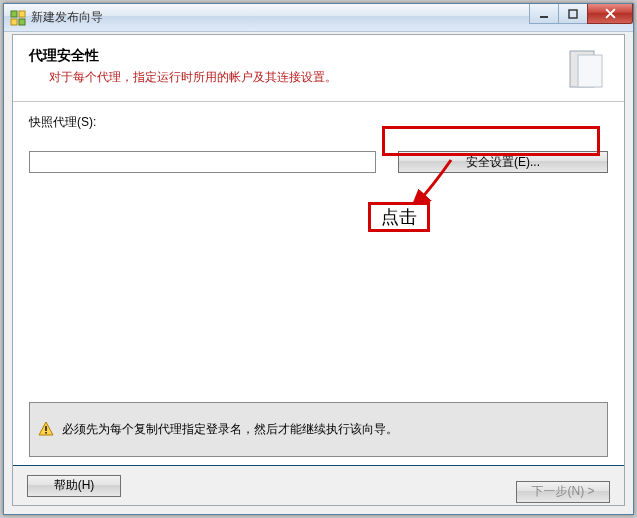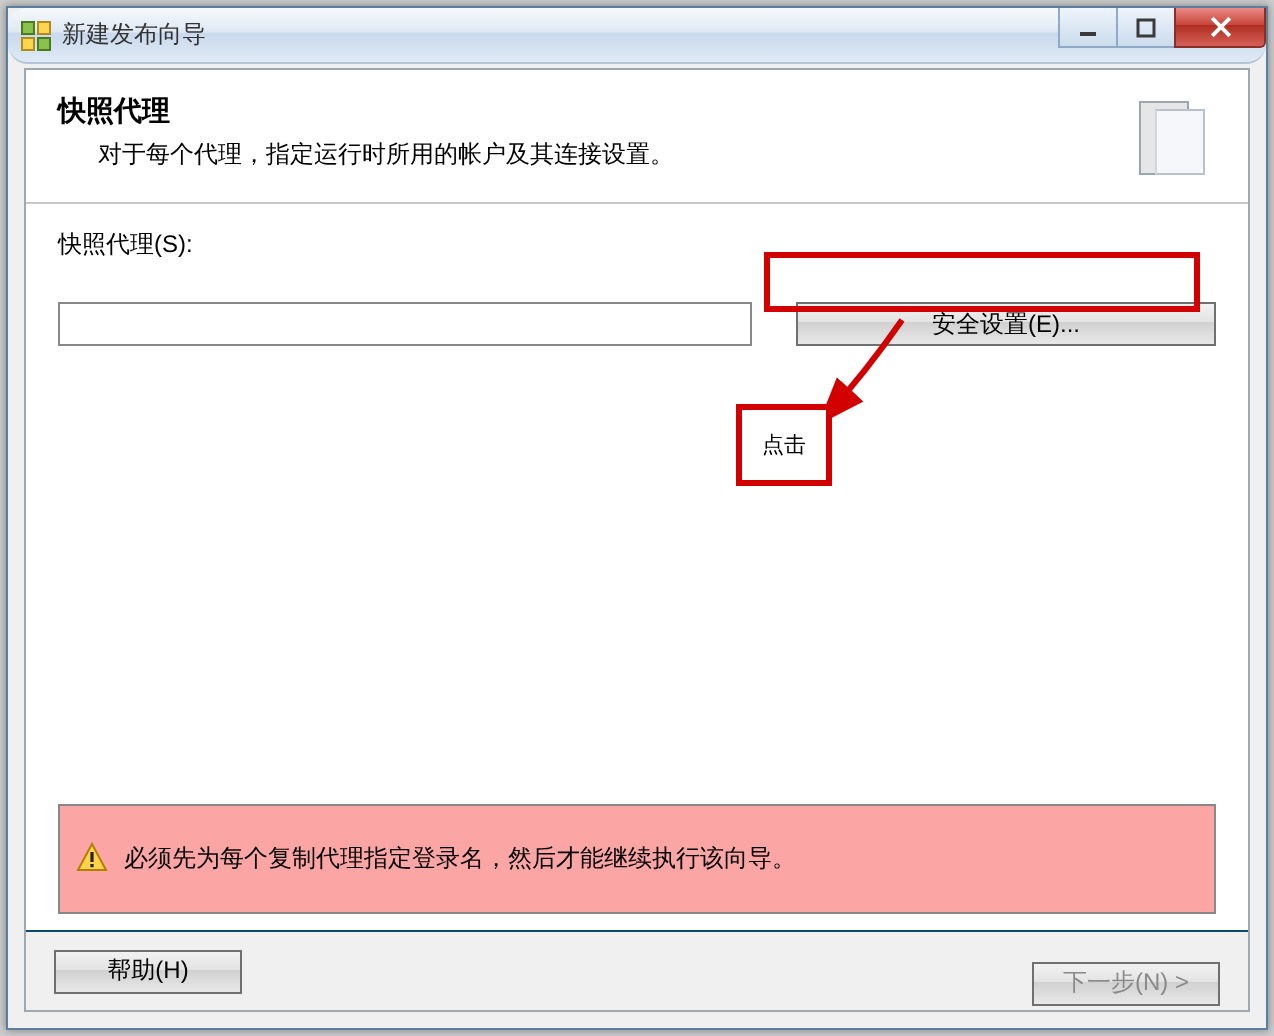--- a/index.html
+++ b/index.html
@@ -21,21 +21,20 @@
     box-shadow: 0 0 4px rgba(0,0,0,0.4);
   }
   .titlebar {
     height: 28px;
     background: linear-gradient(#f6f9fc, #dfe8f3 45%, #c9d9ec 46%, #dfeaf6);
     border-bottom: 1px solid #b5c5d6;
     display: flex;
     align-items: center;
     padding: 0 2px 0 6px;
     position: relative;
-    border-radius: 10px;
   }
   .titlebar .app-icon {
     width: 16px; height: 16px;
     margin-right: 5px;
     display: inline-block;
   }
   .titlebar .title-text { color: #333; }
   .window-controls {
     position: absolute; right: 0; top: 0;
     display: flex;
@@ -71,21 +70,21 @@
   .header-text { flex: 1; }
   .header-text h1 {
     margin: 0 0 4px 0;
     font-size: 14px;
     font-weight: bold;
     color: #000;
   }
   .header-text p {
     margin: 0;
     padding-left: 20px;
-    color: #000000;
+    color: #b91c1c;
   }
   .header-graphic {
     width: 44px; height: 44px;
     margin-left: 8px;
   }
   .body-area {
     padding: 12px 16px;
     position: relative;
     height: 320px;
   }
@@ -118,29 +117,29 @@
   
   .anno-box1 {
     position: absolute;
     border: 3px solid #d30000;
     pointer-events: none;
   }
   .anno-label {
     position: absolute;
     border: 3px solid #d30000;
     background: #fff;
-    padding: 10px 10px;
-    font-size: 11px;
+    padding: 0 10px;
+    font-size: 18px;
     pointer-events: none;
   }
   .anno-arrow { position: absolute; pointer-events: none; }
   .warning-bar {
     position: absolute;
     left: 16px; right: 16px; bottom: 48px;
-    background: #fca5a5;
+    background: #e5e5e5;
     border: 1px solid #888;
     padding: 18px 8px;
     display: flex;
     align-items: flex-start;
     gap: 8px;
     min-height: 36px;
   }
   .warning-icon { width: 16px; height: 16px; flex-shrink: 0; }
   .footer {
     position: absolute;
@@ -187,21 +186,21 @@
             <path d="M1 1 L9 9 M9 1 L1 9" stroke="#fff" stroke-width="1.8"></path>
           </svg>
       </div>
     </div>
   </div>
 
   <div class="client">
 
     <div class="header-area">
       <div class="header-text">
-        <h1>快照代理</h1>
+        <h1>代理安全性</h1>
         <p>对于每个代理，指定运行时所用的帐户及其连接设置。</p>
       </div>
       <div class="header-graphic">
         <svg viewBox="0 0 44 44" width="44" height="44">
           <rect x="6" y="4" width="24" height="36" fill="#e6e6e6" stroke="#9aa6b1"></rect>
           <rect x="14" y="8" width="24" height="32" fill="#f5f7fa" stroke="#b9c2cb"></rect>
           <line x1="14" y1="8" x2="14" y2="40" stroke="#cfd6de"></line>
         </svg>
       </div>
     </div>

